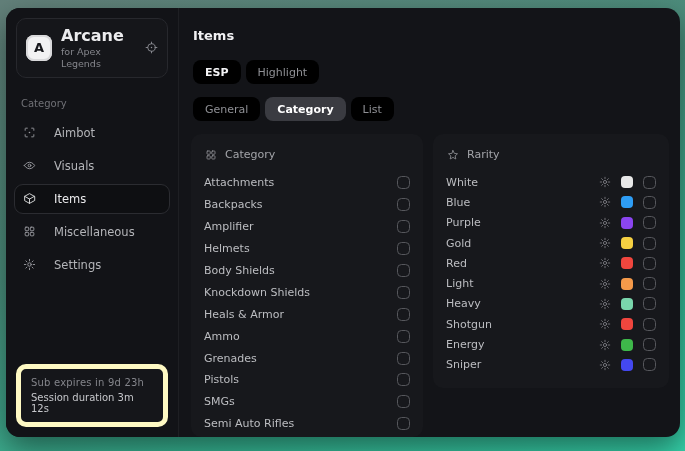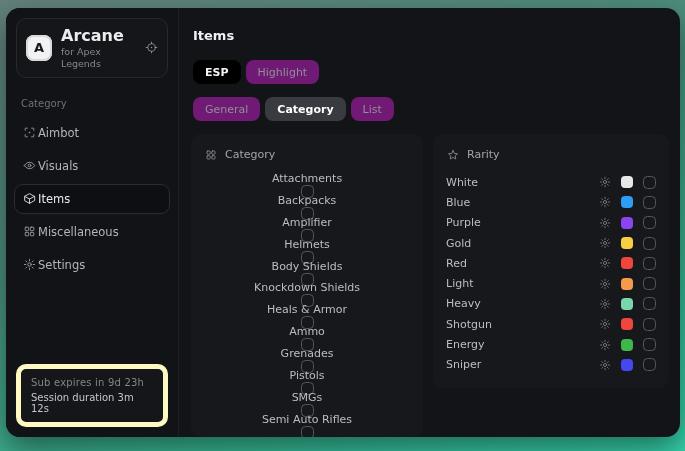--- a/index.html
+++ b/index.html
@@ -29,56 +29,56 @@
     display: flex; align-items: center; justify-content: center; flex-shrink: 0;
     box-shadow: inset 0 0 0 2px #d9d9db;
   }
   .app-meta { line-height: 1.25; }
   .app-name { font-size: 16px; font-weight: 700; color: #ececee; }
   .app-sub { font-size: 9.5px; color: #85868c; }
   .app-target { margin-left: auto; color: #8e8f95; display: flex; }
   .section-label { margin: 16px 15px 9px; font-size: 10px; color: #707176; }
   .nav { padding: 0 8px; display: flex; flex-direction: column; gap: 3px; }
   .nav-item {
-    display: flex; align-items: center; gap: 2px; padding: 7px 8px;
+    display: flex; align-items: center; gap: 18px; padding: 7px 8px;
     border-radius: 9px; color: #b4b5b9; font-size: 11.5px;
     border: 1px solid transparent; cursor: pointer;
   }
   .nav-item .icon { display: flex; color: #9a9ba0; }
   .nav-item.active { background: #0e0f12; border-color: #2b2c31; color: #e9e9eb; }
   .nav-item.active .icon { color: #dedfe1; }
   .sidebar-spacer { flex: 1; }
   .sub-card {
     margin: 10px; border: 5px solid #fef9c3; background: #15161a;
     border-radius: 10px; padding: 8px 10px;
   }
   .sub-line1 { font-size: 10px; color: #84858b; margin-bottom: 4px; letter-spacing: .2px; }
   .sub-line2 { font-size: 10px; color: #c6c7cb; }
   
   .main { flex: 1; min-width: 0; display: flex; flex-direction: column; padding: 20px 11px 0 12px; }
   .page-title { font-size: 13px; font-weight: 700; color: #f1f1f3; margin: 0 0 17px 2px; }
   .tab-row { display: flex; gap: 5px; margin: 0 0 13px 2px; }
   .pill {
     height: 24px; padding: 0 12px; border-radius: 8px; font-size: 11px;
-    display: inline-flex; align-items: center; background: #701a75; color: #8f9095;
+    display: inline-flex; align-items: center; background: #000000; color: #8f9095;
     cursor: pointer; white-space: nowrap;
   }
   .pill.active { background: #000000; color: #f3f3f5; font-weight: 600; }
   .pill.active2 { background: #3a3b41; color: #ffffff; font-weight: 700; }
   .tab-row.second { margin-bottom: 13px; }
   .panels { display: flex; gap: 10px; flex: 1; min-height: 0; align-items: flex-start; }
   .panel { background: #17181c; border-radius: 10px; padding: 10px 13px; }
   .panel-header {
     display: flex; align-items: center; gap: 8px; color: #a3a4a9;
     font-size: 11px; margin: 4px 1px 11px;
   }
   .panel-header .icon { display: flex; color: #8e8f94; }
   .panel-category { width: 232px; align-self: stretch; overflow: hidden; }
   .panel-rarity { width: 236px; padding-bottom: 13px; }
-  .cat-row { display: flex; align-items: center; justify-content: space-between; height: 21.9px; flex-direction: column; }
+  .cat-row { display: flex; align-items: center; justify-content: space-between; height: 21.9px; }
   .rar-row { display: flex; align-items: center; justify-content: space-between; height: 20.3px; }
   .row-label { font-size: 11px; color: #bcbdc1; }
   .checkbox {
     width: 13px; height: 13px; border: 1.5px solid #56575c; border-radius: 4.5px;
     background: transparent; flex-shrink: 0; cursor: pointer;
   }
   .rar-controls { display: flex; align-items: center; gap: 10px; }
   .gear-btn { display: flex; color: #7f8085; cursor: pointer; }
   .swatch { width: 12px; height: 12px; border-radius: 4px; cursor: pointer; }
   svg { fill: none; stroke: currentColor; stroke-width: 1.7; stroke-linecap: round; stroke-linejoin: round; }

